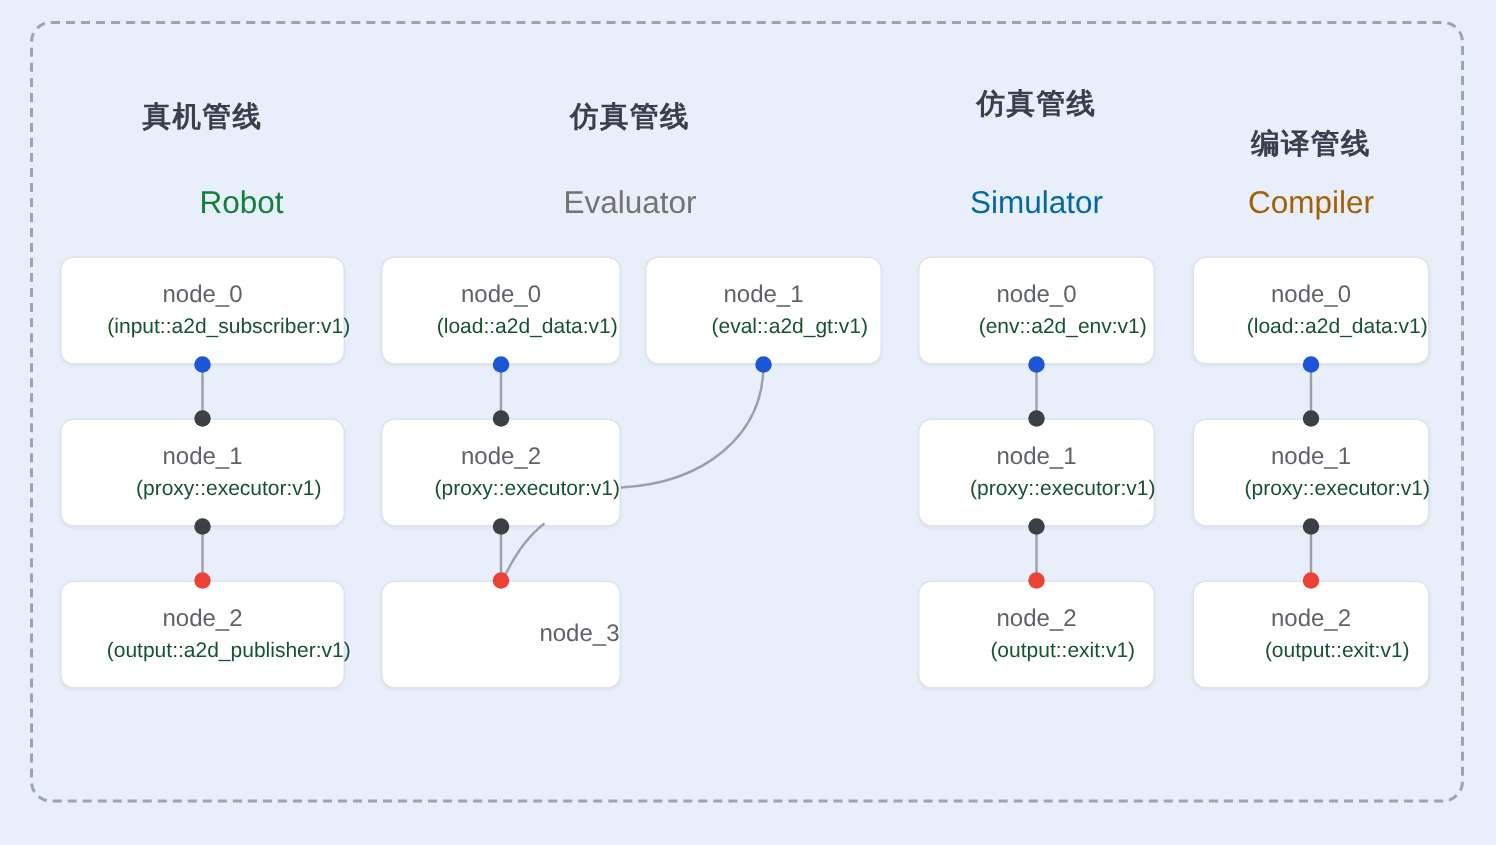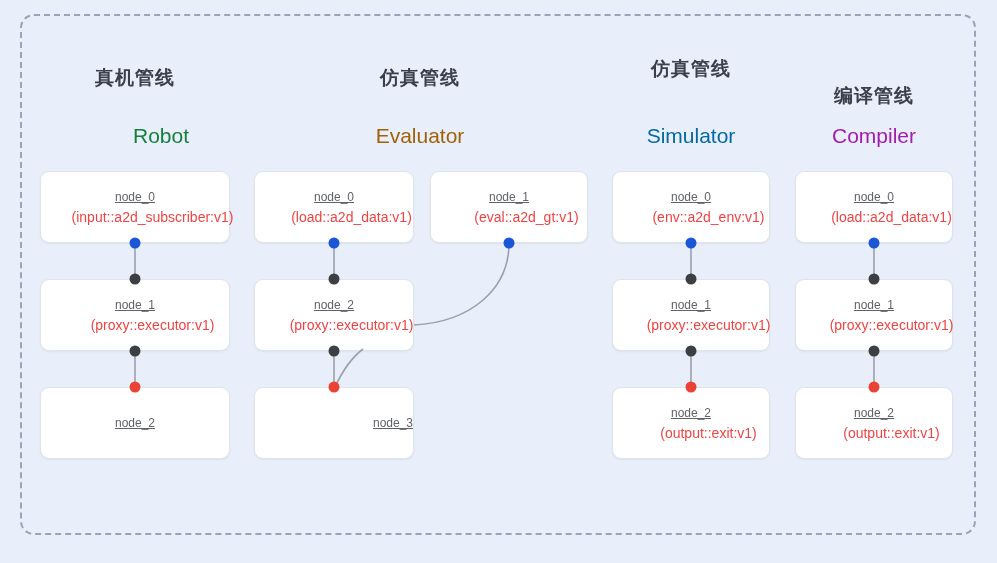--- a/index.html
+++ b/index.html
@@ -65,29 +65,28 @@
     background: #ffffff;
     border: 1px solid #dfe3ea;
     border-radius: 9px;
     display: flex;
     flex-direction: column;
     align-items: center;
     justify-content: center;
     box-shadow: 0 1px 2px rgba(60,64,67,0.07);
   }
   .node-name {
-    font-size: 12px;
+    font-size: 16px;
     color: #5f6368;
     line-height: 20px;
     white-space: nowrap;
-    text-decoration: underline;
   }
   .node-type {
     font-size: 14px;
-    color: #ef4444;
+    color: #14532d;
     line-height: 20px;
     white-space: nowrap;
     margin-left: 35px;
   }
 
   
   .port {
     position: absolute;
     width: 11px;
     height: 11px;
@@ -131,37 +130,38 @@
       <path d="M691,243 L691,279" class="edge-line" stroke="#9aa0ac"></path>
       <path d="M691,351 L691,387" class="edge-line" stroke="#9aa0ac"></path>
       <path d="M874,243 L874,279" class="edge-line" stroke="#9aa0ac"></path>
       <path d="M874,351 L874,387" class="edge-line" stroke="#9aa0ac"></path>
     </svg>
 
   <div id="headers">
       <div class="col-title" style="left: 135px; top: 65px;">真机管线</div>
       <div class="col-subtitle" style="left: 135px; top: 124px; color: #15803d; margin-left: 26px;">Robot</div>
       <div class="col-title" style="left: 420px; top: 65px;">仿真管线</div>
-      <div class="col-subtitle" style="left: 420px; top: 124px; color: #a16207;">Evaluator</div>
+      <div class="col-subtitle" style="left: 420px; top: 124px; color: #737373;">Evaluator</div>
       <div class="col-title" style="left: 691px; top: 56px;">仿真管线</div>
       <div class="col-subtitle" style="left: 691px; top: 124px; color: #0369a1;">Simulator</div>
       <div class="col-title" style="left: 874px; top: 83px;">编译管线</div>
-      <div class="col-subtitle" style="left: 874px; top: 124px; color: #a21caf;">Compiler</div>
+      <div class="col-subtitle" style="left: 874px; top: 124px; color: #a16207;">Compiler</div>
     </div>
   <div id="cards">
       <div class="node-card" style="left: 40px; top: 171px; width: 190px; height: 72px;">
         <div class="node-name">node_0</div>
         <div class="node-type">(input::a2d_subscriber:v1)</div>
       </div>
       <div class="node-card" style="left: 40px; top: 279px; width: 190px; height: 72px;">
         <div class="node-name">node_1</div>
         <div class="node-type">(proxy::executor:v1)</div>
       </div>
       <div class="node-card" style="left: 40px; top: 387px; width: 190px; height: 72px;">
         <div class="node-name">node_2</div>
+        <div class="node-type">(output::a2d_publisher:v1)</div>
       </div>
       <div class="node-card" style="left: 254px; top: 171px; width: 160px; height: 72px;">
         <div class="node-name">node_0</div>
         <div class="node-type">(load::a2d_data:v1)</div>
       </div>
       <div class="node-card" style="left: 430px; top: 171px; width: 158px; height: 72px;">
         <div class="node-name">node_1</div>
         <div class="node-type">(eval::a2d_gt:v1)</div>
       </div>
       <div class="node-card" style="left: 254px; top: 279px; width: 160px; height: 72px;">

